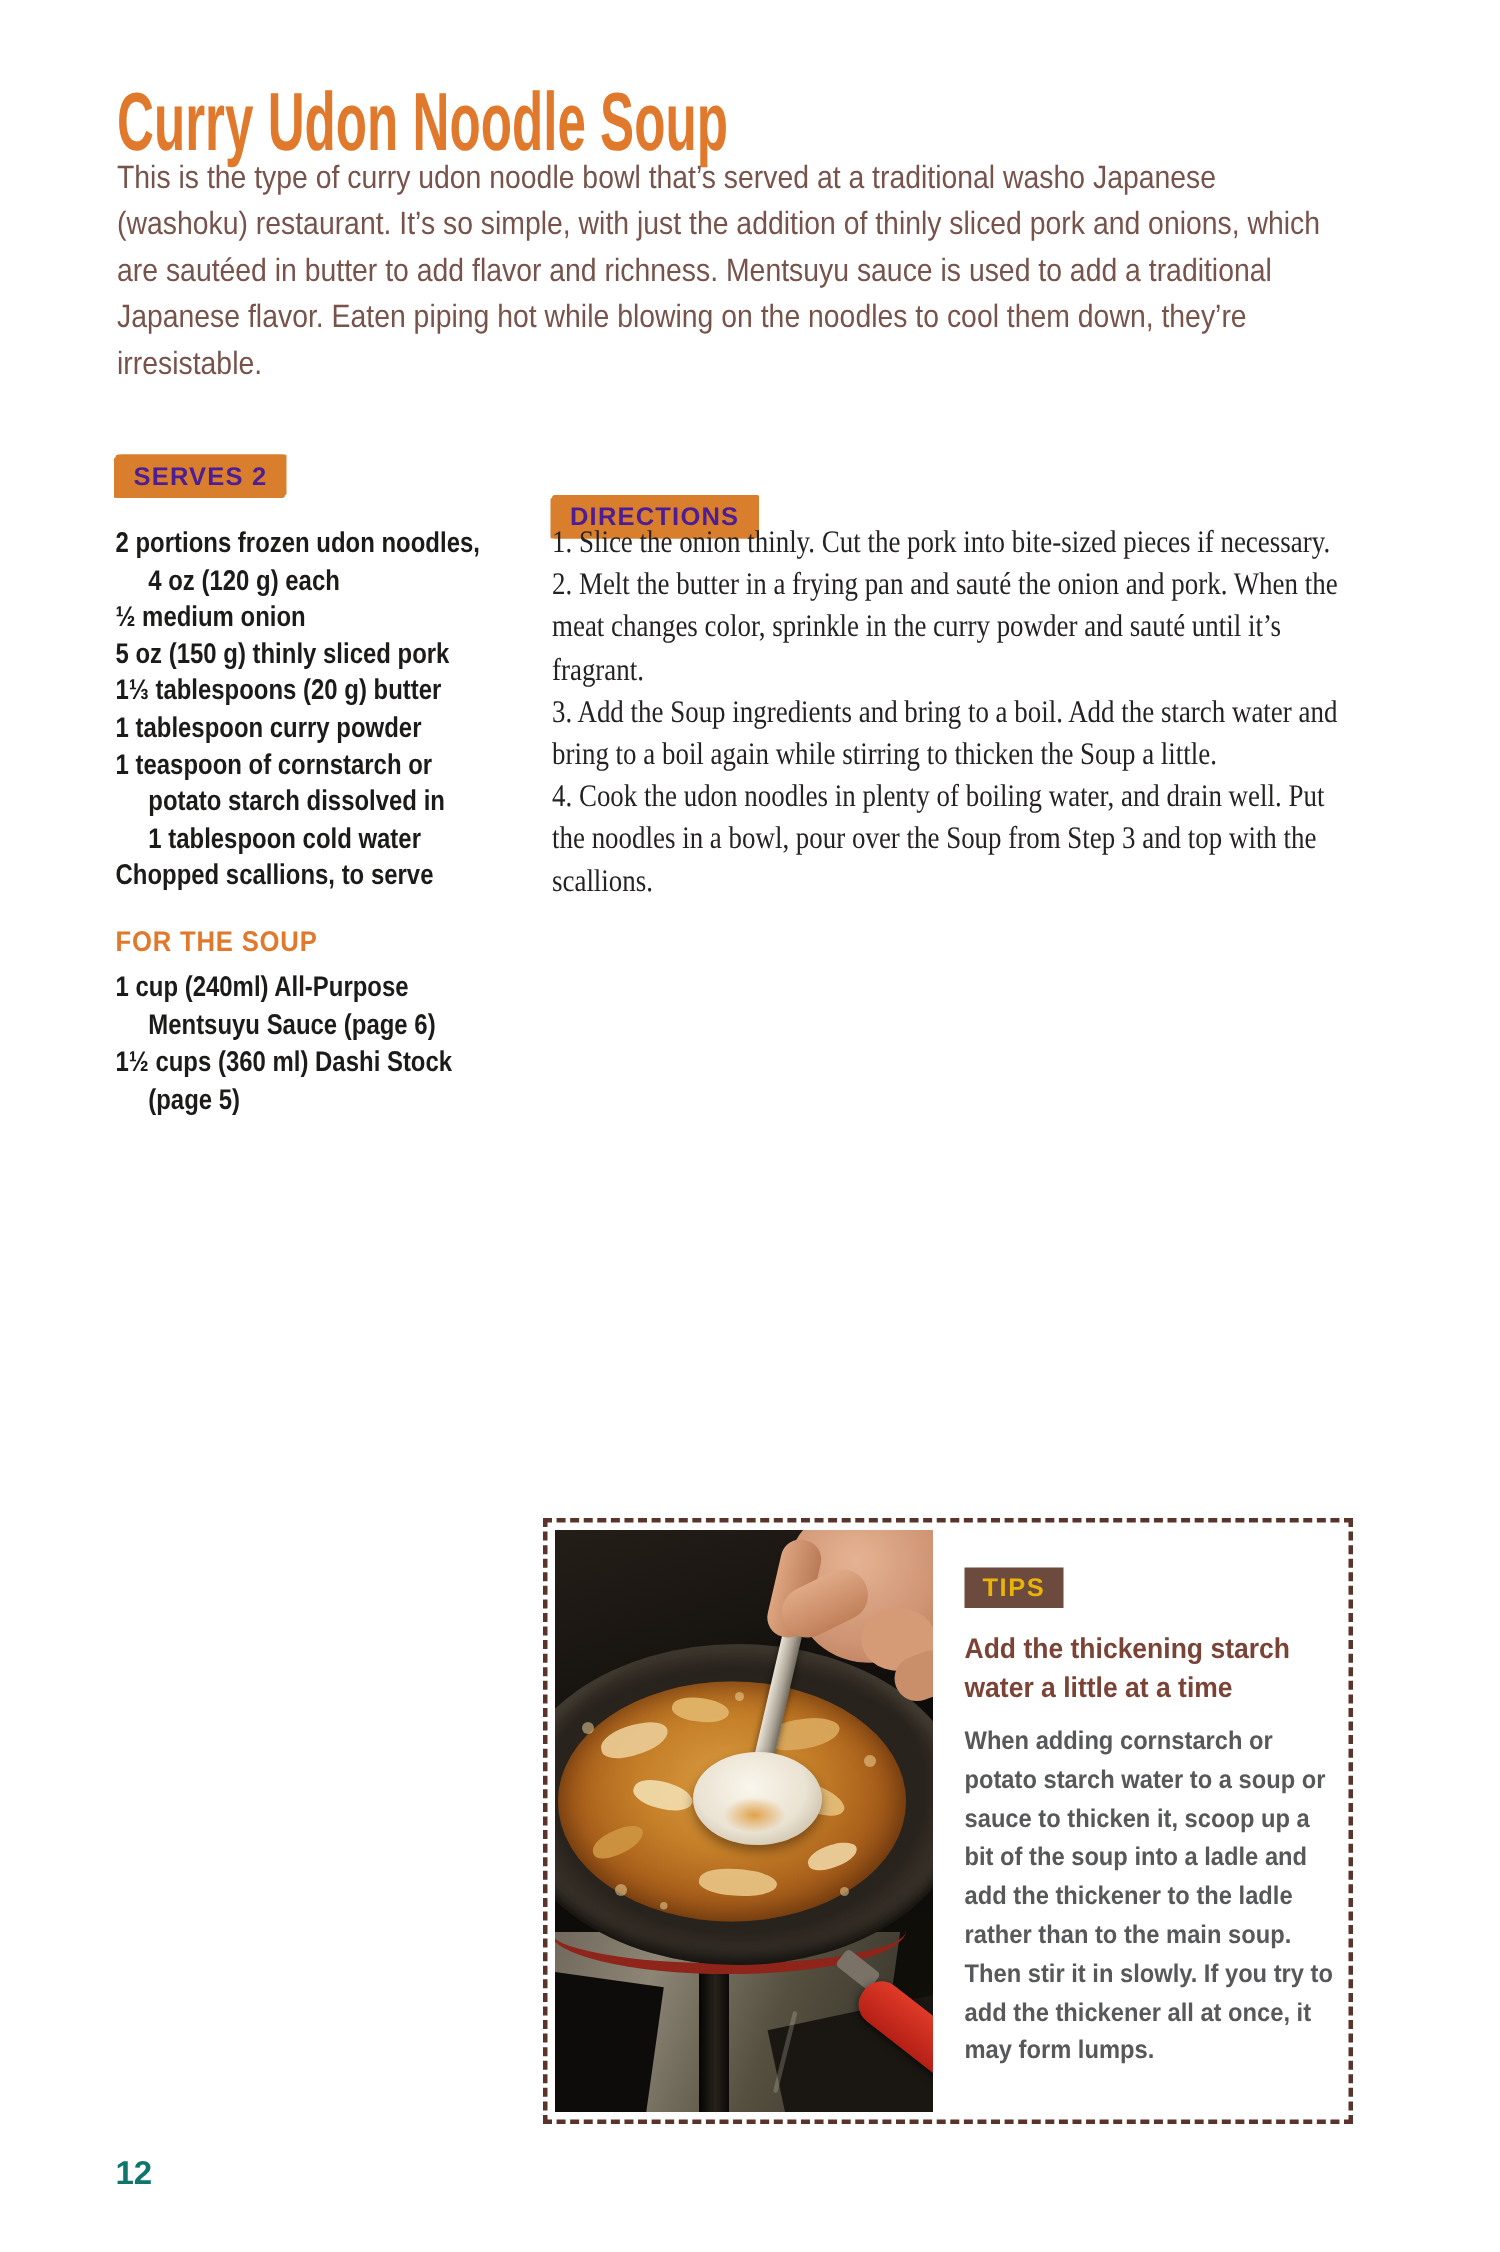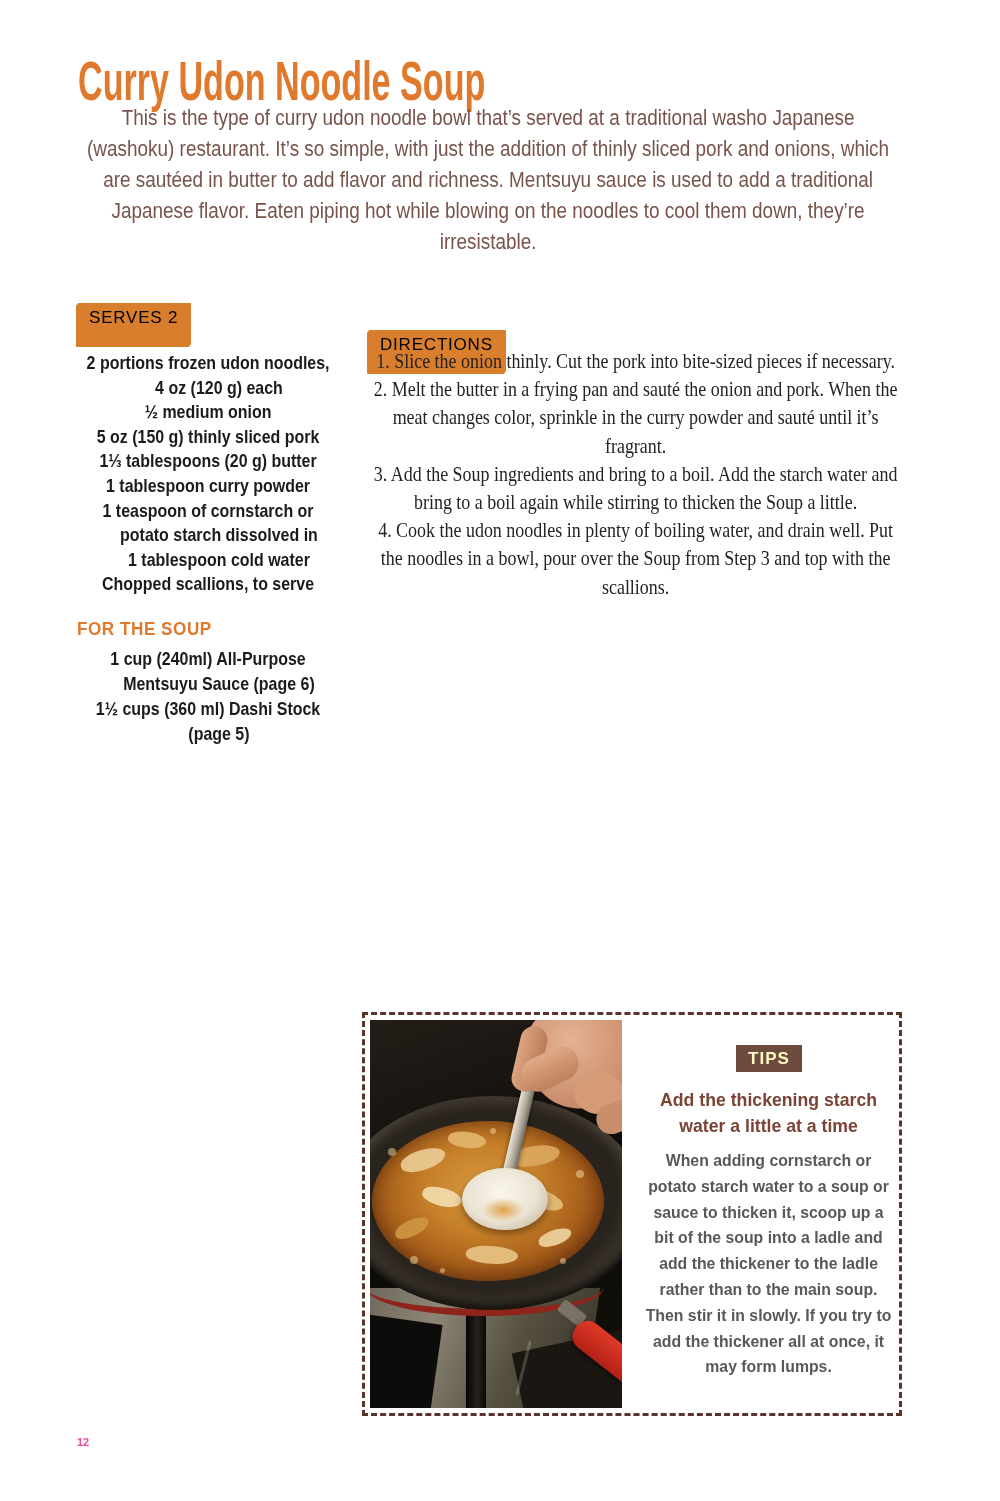--- a/index.html
+++ b/index.html
@@ -1,39 +1,39 @@
 <!DOCTYPE html>
 <html><head>
 <meta charset="utf-8">
 <style>
   * { box-sizing: border-box; }
   html,body { margin:0; padding:0; background:#ffffff; }
   .page {
     position:relative; width:1000px; height:1501px; background:#ffffff;
-    font-family:"Liberation Sans", sans-serif; overflow:hidden;text-align:center;
+    font-family:"Liberation Sans", sans-serif; overflow:hidden;
   }
 
   
   .title {
     position:absolute; left:78px; top:12px;
     font-size:55px; font-weight:700; color:#E0792B;
     white-space:nowrap; letter-spacing:0px;
     transform:scaleX(0.62); transform-origin:0 0;
   }
   .intro {
     position:absolute; left:78px; top:103px; width:932px;
     font-size:21.5px; line-height:31px; color:#77534B; margin:0;
     transform:scaleX(0.88); transform-origin:0 0;
   }
 
   
   .badge {
-    position:absolute; background:#D97E2D; color:#000000;
-    font-weight:400; font-size:17px; letter-spacing:0.8px;
-    padding:5px 12px 19px; border-radius:2px; white-space:nowrap;
+    position:absolute; background:#D97E2D; color:#4c1d95;
+    font-weight:700; font-size:17px; letter-spacing:0.8px;
+    padding:5px 12px 4px; border-radius:2px; white-space:nowrap;
     box-shadow:-2px 1px 0 -1px #D97E2D, 2px -1px 0 -1px #D97E2D;
   }
   .badge-serves { left:77px; top:303px; }
   .badge-directions { left:368px; top:303px;margin-top:27px; }
 
   
   .ing-list {
     position:absolute; left:77px; width:312px;
     font-weight:700; font-size:19px; line-height:24.6px; color:#1C1B19;
     transform:scaleX(0.84); transform-origin:0 0;
@@ -56,21 +56,21 @@
   }
   .directions-text p { margin:0; }
 
   
   .tips-box {
     position:absolute; left:362px; top:1012px; width:540px; height:404px;
     border:3px dashed #5A332A; background:#ffffff;
   }
   .tips-content { position:absolute; left:278px; top:30px; width:252px; }
   .tips-badge {
-    display:inline-block; background:#6D4A3E; color:#fef9c3;
+    display:inline-block; background:#6D4A3E; color:#eab308;
     font-weight:700; font-size:17px; letter-spacing:1px; padding:4px 12px 3px;
   }
   .tips-heading {
     margin:15px 0 0; width:270px;
     font-size:19px; line-height:26px; font-weight:700; color:#7A4335;
     transform:scaleX(0.93); transform-origin:0 0;
   }
   .tips-body {
     margin:9px 0 0; width:270px;
     font-size:17px; line-height:25.8px; font-weight:700; color:#57585A;
@@ -147,21 +147,21 @@
   .handle-joint { left:188px; top:286px; width:28px; height:14px; background:#7a7266;
     transform:rotate(38deg); border-radius:3px; }
   .red-handle {
     left:206px; top:292px; width:92px; height:30px; border-radius:14px;
     background:linear-gradient(180deg,#E03A28,#B42015);
     transform:rotate(38deg); transform-origin:0 50%;
     box-shadow:0 2px 5px rgba(0,0,0,.5);
   }
 
   .page-number { position:absolute; left:77px; top:1436px;
-    font-size:11px; font-weight:700; color:#ec4899; }
+    font-size:22px; font-weight:700; color:#0f766e; }
 </style>
 </head>
 <body>
 
 <div class="page">
 
   <h1 class="title">Curry Udon Noodle Soup</h1>
 
   <p class="intro">This is the type of curry udon noodle bowl that’s served at a traditional washo Japanese (washoku) restaurant. It’s so simple, with just the addition of thinly sliced pork and onions, which are sautéed in butter to add flavor and richness. Mentsuyu sauce is used to add a traditional Japanese flavor. Eaten piping hot while blowing on the noodles to cool them down, they’re irresistable.</p>
 

